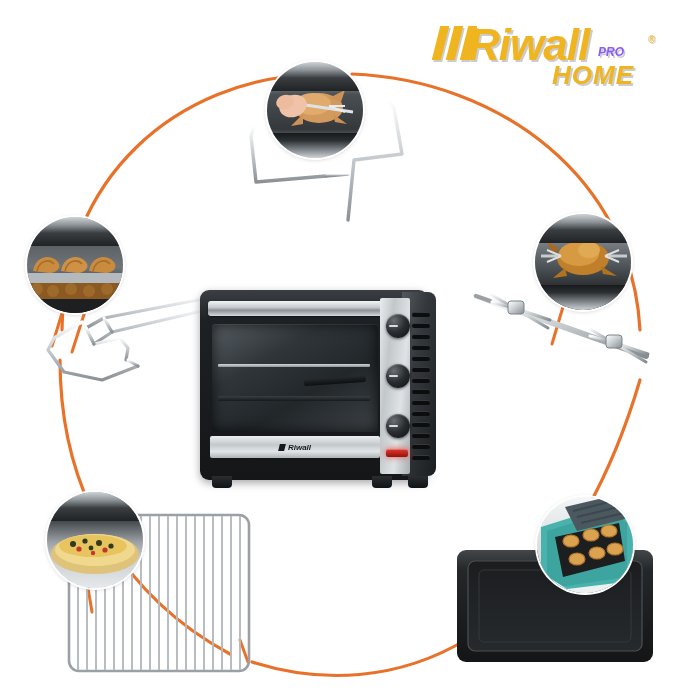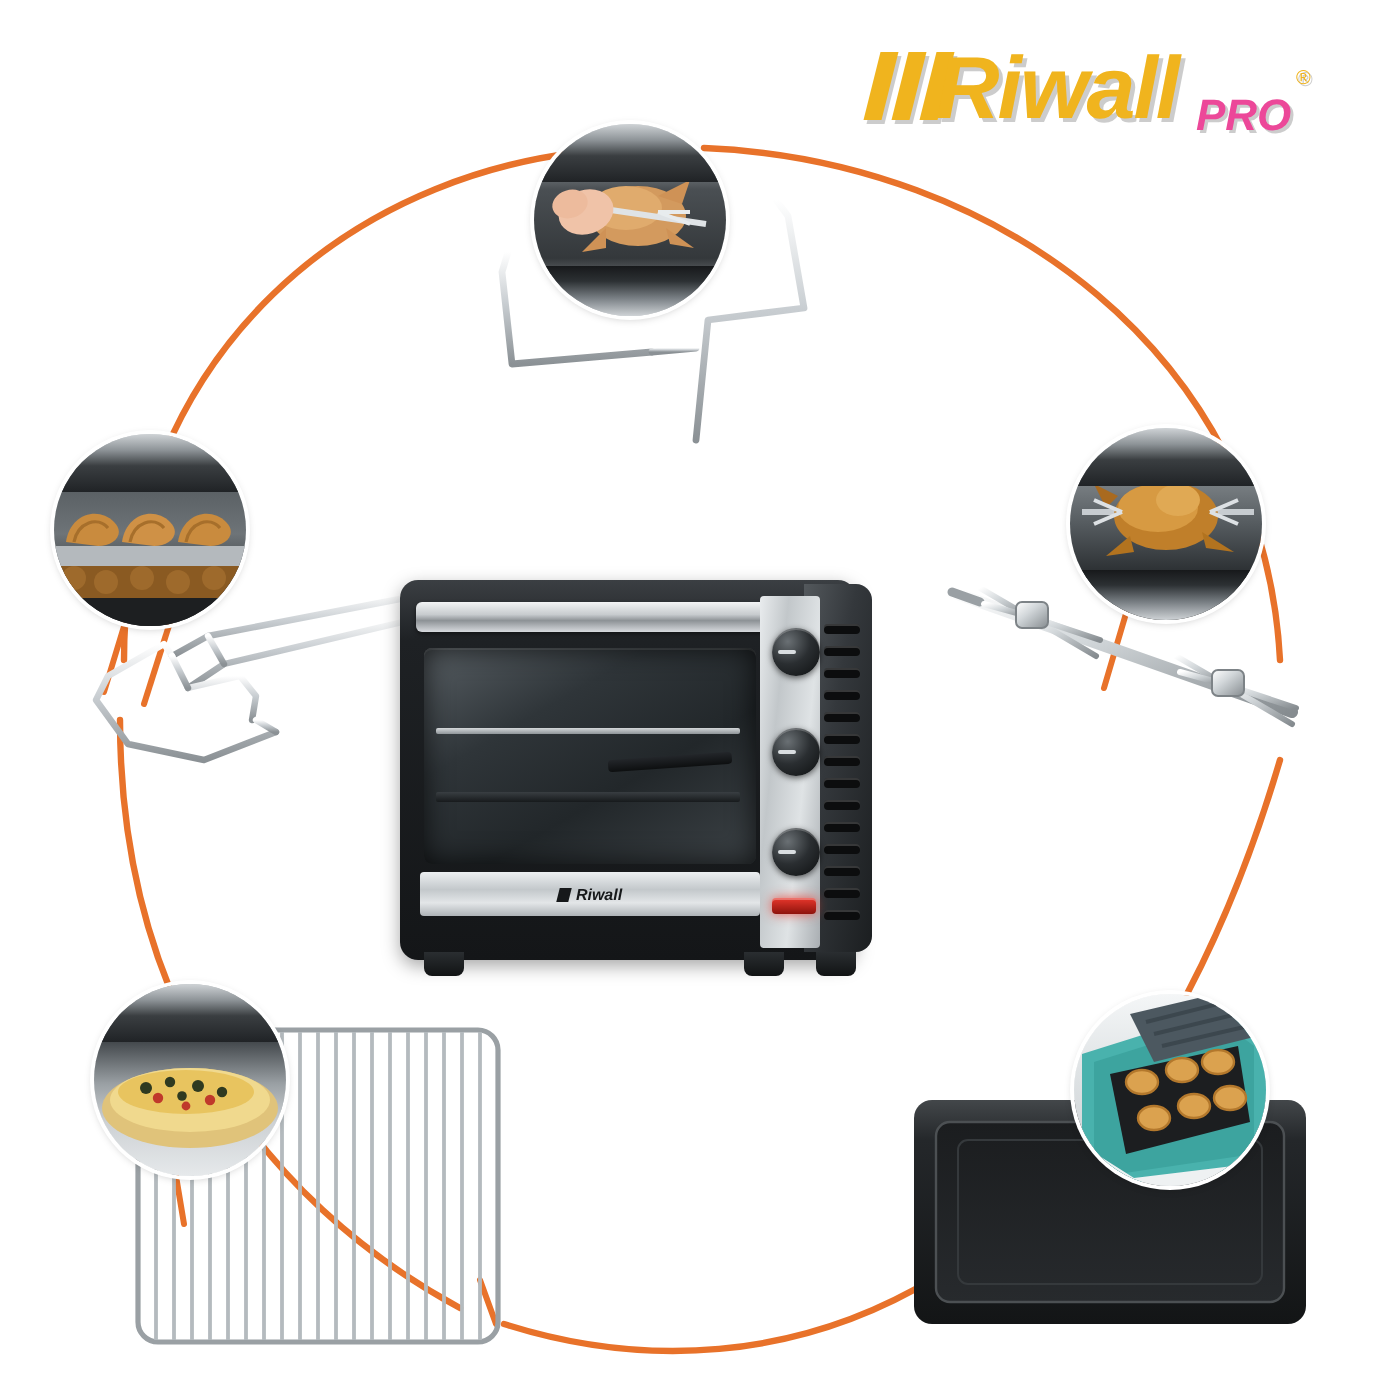--- a/index.html
+++ b/index.html
@@ -11,22 +11,22 @@
   #logo{position:absolute;left:440px;top:18px;width:230px;height:70px;}
   .logo-word{position:absolute;left:28px;top:2px;font-size:44px;font-weight:bold;
      font-style:italic;color:#F0B41E;letter-spacing:-1px;
      text-shadow:2px 2px 0 rgba(120,120,120,.38);font-family:"Liberation Sans",sans-serif;}
   .logo-bars{position:absolute;left:-6px;top:8px;width:48px;height:34px;}
   .logo-bars i{position:absolute;top:0;width:9px;height:34px;background:#F0B41E;
      transform:skewX(-14deg);box-shadow:2px 2px 0 rgba(120,120,120,.38);display:block;}
   .logo-bars i:nth-child(1){left:2px;}
   .logo-bars i:nth-child(2){left:16px;}
   .logo-bars i:nth-child(3){left:30px;}
-  .logo-pro{position:absolute;left:158px;top:27px;font-size:22px;font-weight:bold;
-     font-style:italic;color:#ec4899;text-shadow:1.5px 1.5px 0 rgba(120,120,120,.38);}
+  .logo-pro{position:absolute;left:158px;top:27px;font-size:12px;font-weight:bold;
+     font-style:italic;color:#8b5cf6;text-shadow:1.5px 1.5px 0 rgba(120,120,120,.38);}
   .logo-home{position:absolute;left:112px;top:42px;font-size:26px;font-weight:bold;
      font-style:italic;color:#F0B41E;letter-spacing:1px;
      text-shadow:2px 2px 0 rgba(120,120,120,.38);}
   .logo-reg{position:absolute;left:208px;top:16px;font-size:10px;color:#F0B41E;
      text-shadow:1px 1px 0 rgba(120,120,120,.38);}
 
   
   #arc{position:absolute;left:0;top:0;width:700px;height:700px;pointer-events:none;}
 
   
@@ -113,20 +113,21 @@
 
   <div id="logo">
     <div class="logo-bars">
       <i></i>
         <i></i>
         <i></i>
     </div>
     <div class="logo-word">Riwall</div>
     <div class="logo-pro">PRO</div>
     <div class="logo-reg">®</div>
+    <div class="logo-home">HOME</div>
   </div>
 
   <svg class="acc" style="left:236px;top:96px;" width="180" height="132" viewBox="0 0 180 132" xmlns="http://www.w3.org/2000/svg">
     <defs>
       <linearGradient id="chr" x1="0" y1="0" x2="0" y2="1">
         <stop offset="0%" stop-color="#ffffff"></stop>
           <stop offset="45%" stop-color="#c9ced2"></stop>
         <stop offset="100%" stop-color="#8b9195"></stop>
       </linearGradient>
     </defs>

